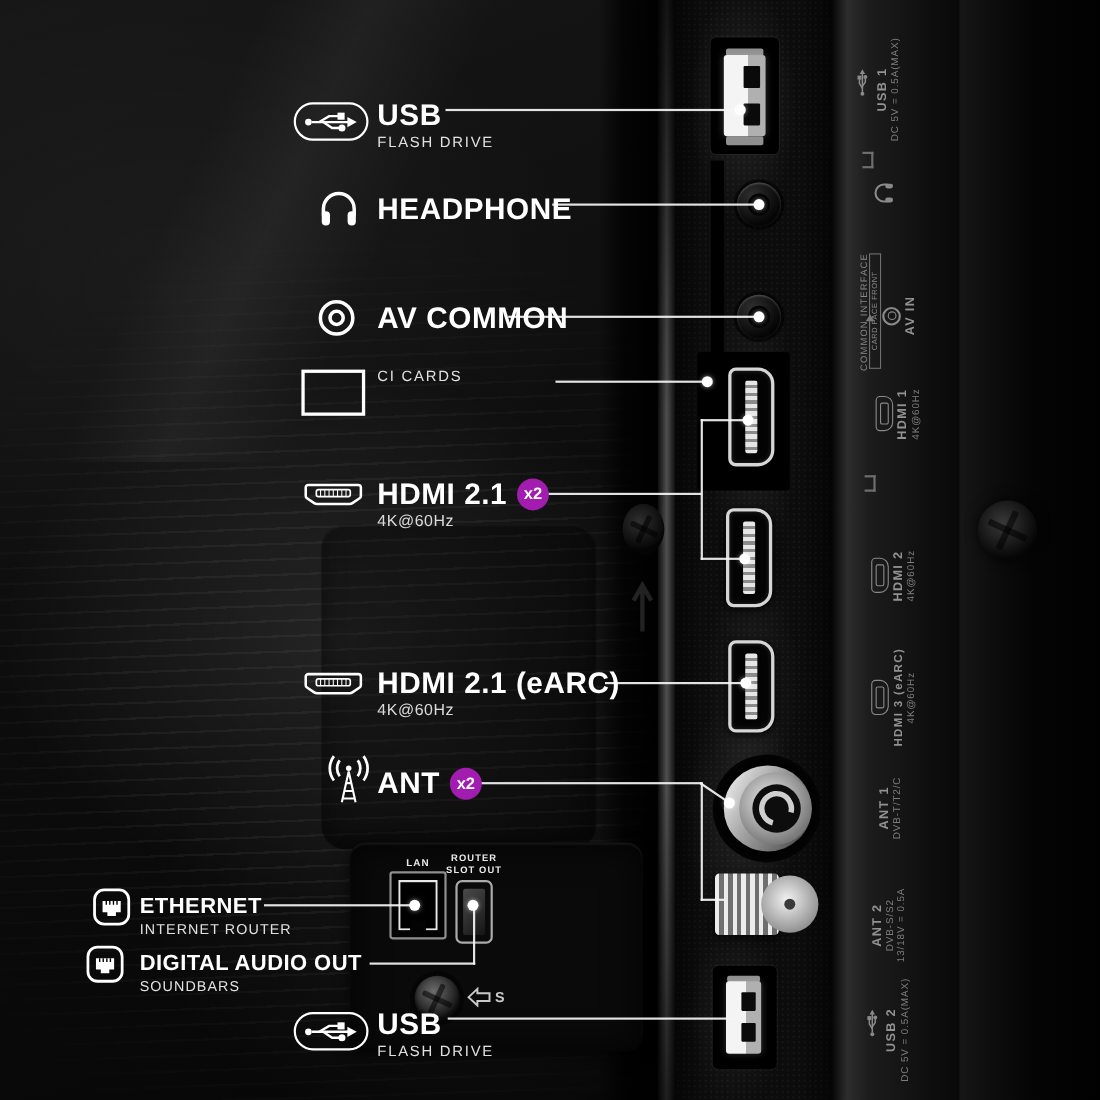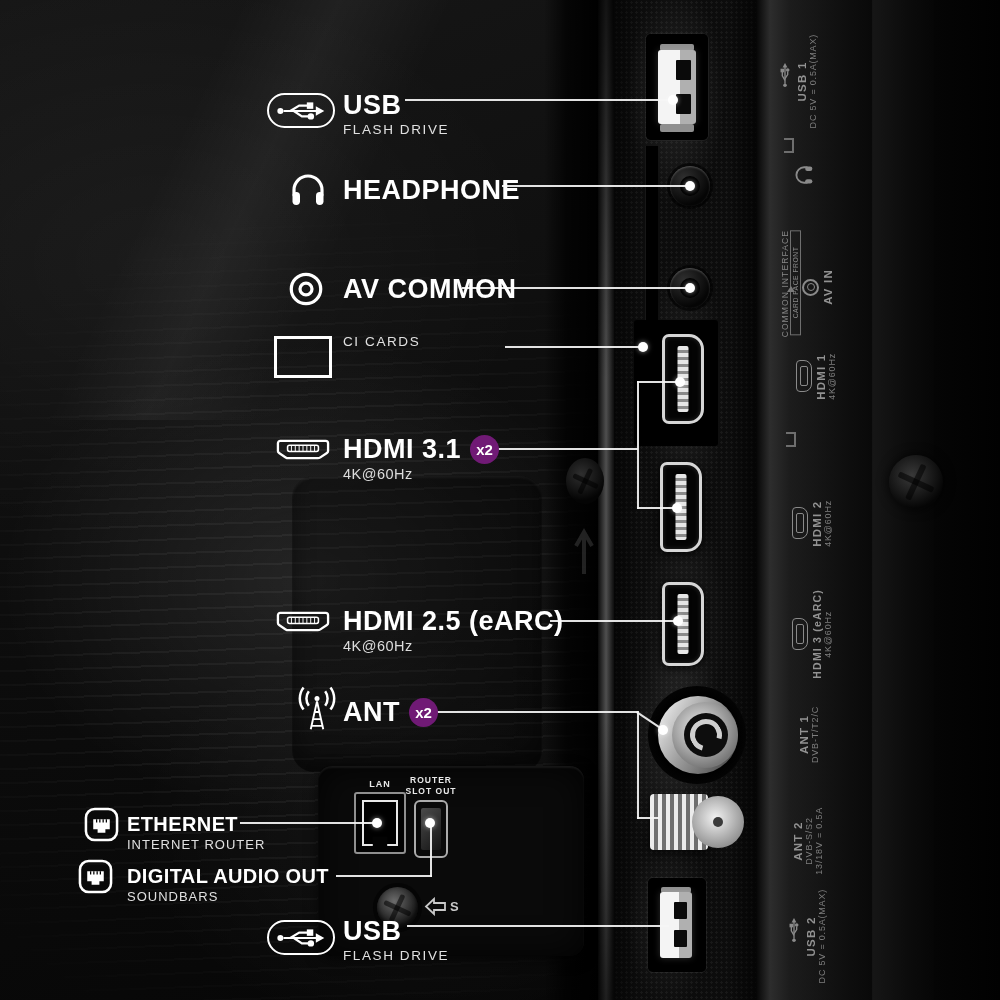--- a/index.html
+++ b/index.html
@@ -107,21 +107,21 @@
 
   
   .callout { position:absolute; z-index:5; }
   .c-title { color:#fff; font-size:27px; font-weight:600; letter-spacing:.5px; line-height:30px; white-space:nowrap; }
   .c-title-sm { color:#fff; font-size:20px; font-weight:600; letter-spacing:.4px; line-height:23px; white-space:nowrap; }
   .c-sub { color:#e0e0e0; font-size:13.5px; letter-spacing:1.6px; margin-top:2px; white-space:nowrap; }
   .c-sub-4k { color:#dcdcdc; font-size:14.5px; letter-spacing:.5px; margin-top:2px; }
   .c-sub2 { color:#e0e0e0; font-size:13px; letter-spacing:1px; margin-top:1px; white-space:nowrap; }
   .t-row { display:flex; align-items:center; gap:9px; }
   .badge { display:inline-flex; align-items:center; justify-content:center; width:29px; height:29px;
-    border-radius:50%; background:#701a75; color:#fff; font-size:15px; font-weight:700; }
+    border-radius:50%; background:#a21caf; color:#fff; font-size:15px; font-weight:700; }
   .icon-box { position:absolute; z-index:5; }
   .usb-pill { width:68px; height:35px; border:2.6px solid #fff; border-radius:18px;
     display:flex; align-items:center; justify-content:center; }
   .ci-rect { width:58px; height:42px; border:3px solid #fff; }
 
   
   .cline { position:absolute; height:2px; background:rgba(245,245,245,.92); z-index:4; }
   .cvline { position:absolute; width:2px; background:rgba(245,245,245,.92); z-index:4; }
   .cdot { position:absolute; width:10px; height:10px; border-radius:50%; background:#fff;
     box-shadow:0 0 5px rgba(255,255,255,.55); z-index:6; }
@@ -373,28 +373,28 @@
   <div class="callout" style="left:343px; top:274px;">
     <div class="c-title">AV COMMON</div>
   </div>
 
   <div class="callout" style="left:343px; top:332px;">
     <div class="c-sub">CI CARDS</div>
   </div>
 
   <div class="callout" style="left:343px; top:434px;">
     <div class="t-row">
-      <div class="c-title">HDMI 3.1</div>
+      <div class="c-title">HDMI 2.1</div>
       <div class="badge">x2</div>
     </div>
     <div class="c-sub-4k">4K@60Hz</div>
   </div>
 
   <div class="callout" style="left:343px; top:606px;">
-    <div class="c-title">HDMI 2.5 (eARC)</div>
+    <div class="c-title">HDMI 2.1 (eARC)</div>
     <div class="c-sub-4k">4K@60Hz</div>
   </div>
 
   <div class="callout" style="left:343px; top:697px;">
     <div class="t-row">
       <div class="c-title">ANT</div>
       <div class="badge">x2</div>
     </div>
   </div>
 

